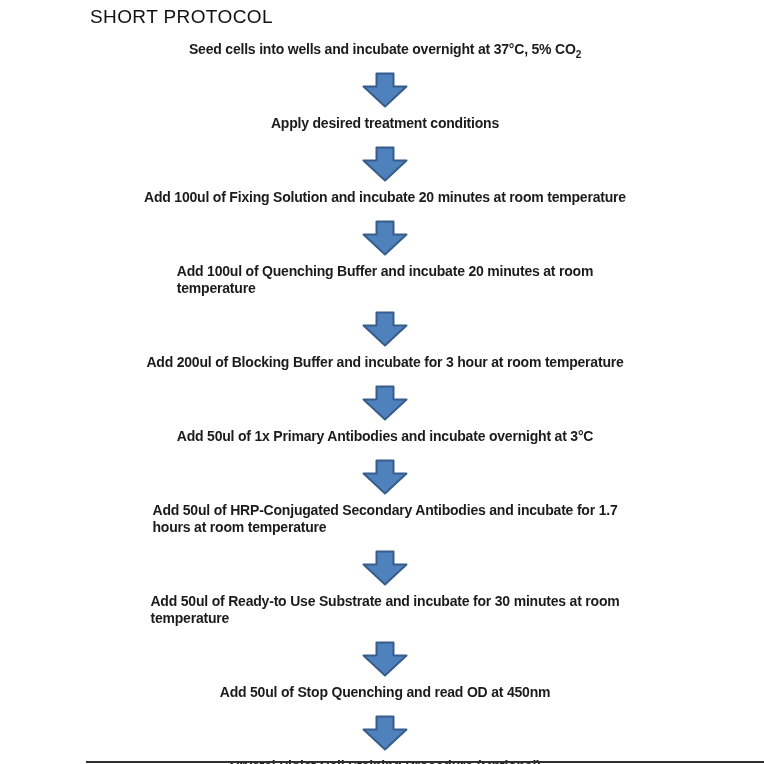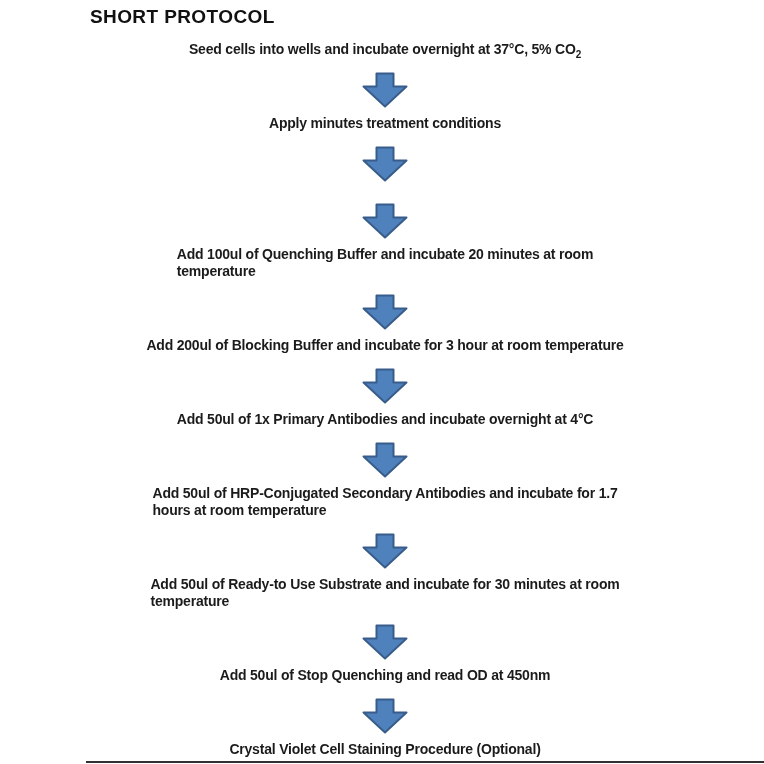--- a/index.html
+++ b/index.html
@@ -12,21 +12,21 @@
     width: 764px;
     height: 764px;
     background: #ffffff;
     overflow: hidden;
     font-family: "Liberation Sans", sans-serif;
   }
   .title {
     margin: 0;
     padding: 6px 0 0 90px;
     font-size: 19px;
-    font-weight: bold;
+    font-weight: normal;
     letter-spacing: 0.4px;
     color: #111111;
   }
   .flow {
     margin-top: 13px;
     display: flex;
     flex-direction: column;
     align-items: center;
     width: 100%;
     padding-left: 6px;
@@ -66,45 +66,46 @@
 
 <div class="page" style="background: rgb(255, 255, 255);">
   <h1 class="title">SHORT PROTOCOL</h1>
   <div class="flow" id="flow">
       <div class="step">Seed cells into wells and incubate overnight at 37°C, 5% CO<sub>2</sub></div>
       <div class="arrow">
     <svg width="46" height="36" viewBox="0 0 46 36" aria-hidden="true">
       <path d="M14.5 1.5 L31.5 1.5 L31.5 14.5 L44.5 14.5 L23 34.5 L1.5 14.5 L14.5 14.5 Z" stroke-width="2" stroke-linejoin="round" fill="#4F81BD" stroke="#385D8A"></path>
     </svg>
   </div>
-      <div class="step">Apply minutes treatment conditions</div>
+      <div class="step">Apply desired treatment conditions</div>
       <div class="arrow">
     <svg width="46" height="36" viewBox="0 0 46 36" aria-hidden="true">
       <path d="M14.5 1.5 L31.5 1.5 L31.5 14.5 L44.5 14.5 L23 34.5 L1.5 14.5 L14.5 14.5 Z" stroke-width="2" stroke-linejoin="round" fill="#4F81BD" stroke="#385D8A"></path>
     </svg>
   </div>
+      <div class="step">Add 100ul of Fixing Solution and incubate 20 minutes at room temperature</div>
       <div class="arrow">
     <svg width="46" height="36" viewBox="0 0 46 36" aria-hidden="true">
       <path d="M14.5 1.5 L31.5 1.5 L31.5 14.5 L44.5 14.5 L23 34.5 L1.5 14.5 L14.5 14.5 Z" stroke-width="2" stroke-linejoin="round" fill="#4F81BD" stroke="#385D8A"></path>
     </svg>
   </div>
       <div class="step">Add 100ul of Quenching Buffer and incubate 20 minutes at room
 temperature</div>
       <div class="arrow">
     <svg width="46" height="36" viewBox="0 0 46 36" aria-hidden="true">
       <path d="M14.5 1.5 L31.5 1.5 L31.5 14.5 L44.5 14.5 L23 34.5 L1.5 14.5 L14.5 14.5 Z" stroke-width="2" stroke-linejoin="round" fill="#4F81BD" stroke="#385D8A"></path>
     </svg>
   </div>
       <div class="step">Add 200ul of Blocking Buffer and incubate for 3 hour at room temperature</div>
       <div class="arrow">
     <svg width="46" height="36" viewBox="0 0 46 36" aria-hidden="true">
       <path d="M14.5 1.5 L31.5 1.5 L31.5 14.5 L44.5 14.5 L23 34.5 L1.5 14.5 L14.5 14.5 Z" stroke-width="2" stroke-linejoin="round" fill="#4F81BD" stroke="#385D8A"></path>
     </svg>
   </div>
-      <div class="step">Add 50ul of 1x Primary Antibodies and incubate overnight at 4°C</div>
+      <div class="step">Add 50ul of 1x Primary Antibodies and incubate overnight at 3°C</div>
       <div class="arrow">
     <svg width="46" height="36" viewBox="0 0 46 36" aria-hidden="true">
       <path d="M14.5 1.5 L31.5 1.5 L31.5 14.5 L44.5 14.5 L23 34.5 L1.5 14.5 L14.5 14.5 Z" stroke-width="2" stroke-linejoin="round" fill="#4F81BD" stroke="#385D8A"></path>
     </svg>
   </div>
       <div class="step">Add 50ul of HRP-Conjugated Secondary Antibodies and incubate for 1.7
 hours at room temperature</div>
       <div class="arrow">
     <svg width="46" height="36" viewBox="0 0 46 36" aria-hidden="true">
       <path d="M14.5 1.5 L31.5 1.5 L31.5 14.5 L44.5 14.5 L23 34.5 L1.5 14.5 L14.5 14.5 Z" stroke-width="2" stroke-linejoin="round" fill="#4F81BD" stroke="#385D8A"></path>

